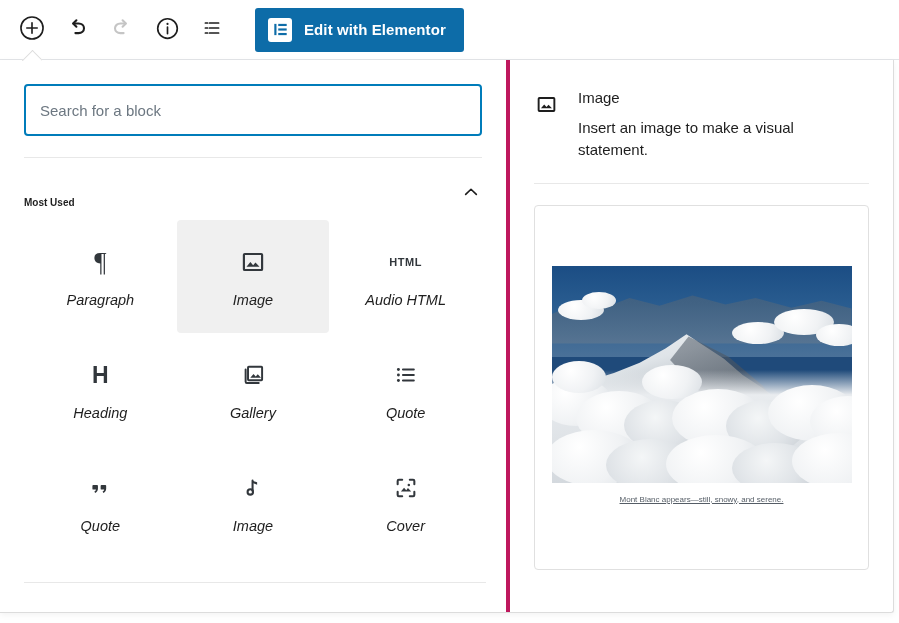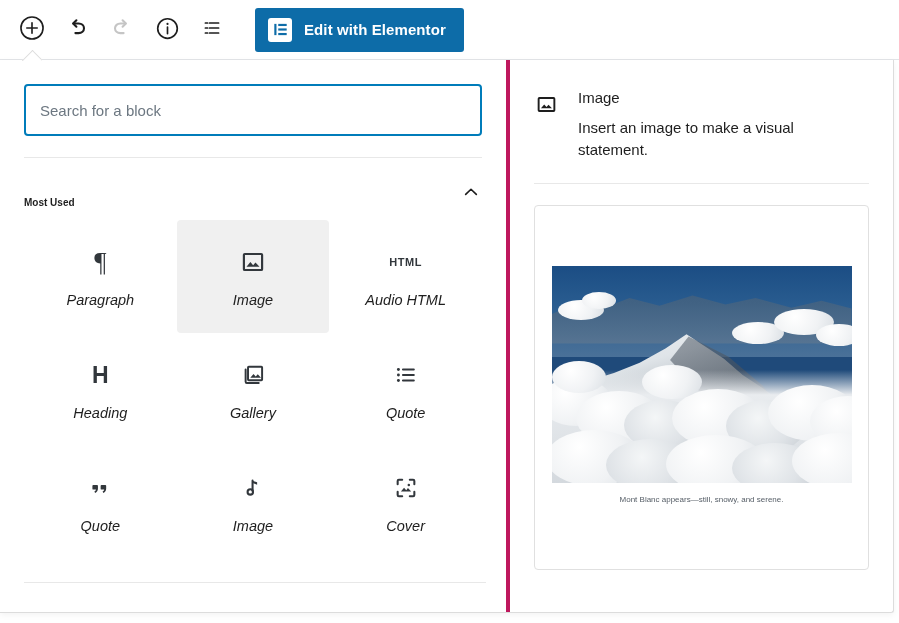--- a/index.html
+++ b/index.html
@@ -287,20 +287,21 @@
     position: relative;
     overflow: hidden;
     background: #1f4a7a;
   }
   #preview-caption {
     margin-top: 12px;
     font-size: 8px;
     color: #555d66;
     text-align: center;
     font-family: "Liberation Sans", sans-serif;
+    text-decoration: underline;
   }
 
   
   .ph-sky {
     position: absolute; left: 0; top: 0; width: 100%; height: 42%;
     background: linear-gradient(180deg, #1b4d84 0%, #2a5d90 45%, #4a7198 100%);
   }
   .ph-ridge {
     position: absolute; left: 0; top: 6%; width: 100%; height: 30%;
     background: linear-gradient(180deg, rgba(60,90,120,0.85) 0%, rgba(95,120,145,0.7) 100%);

